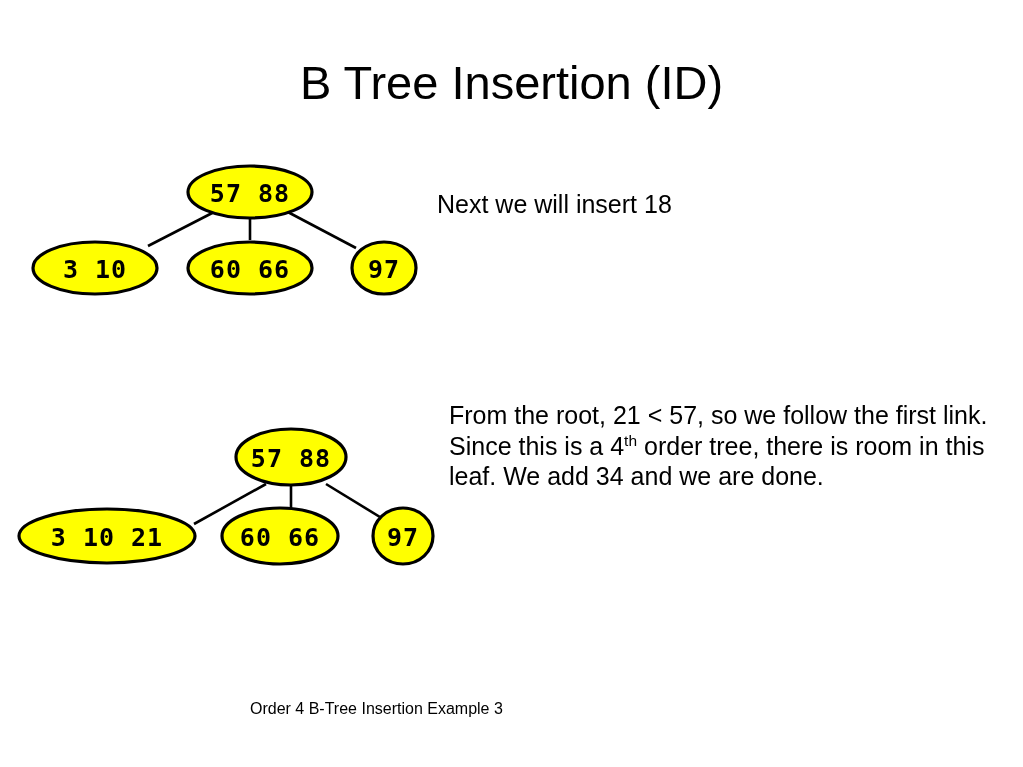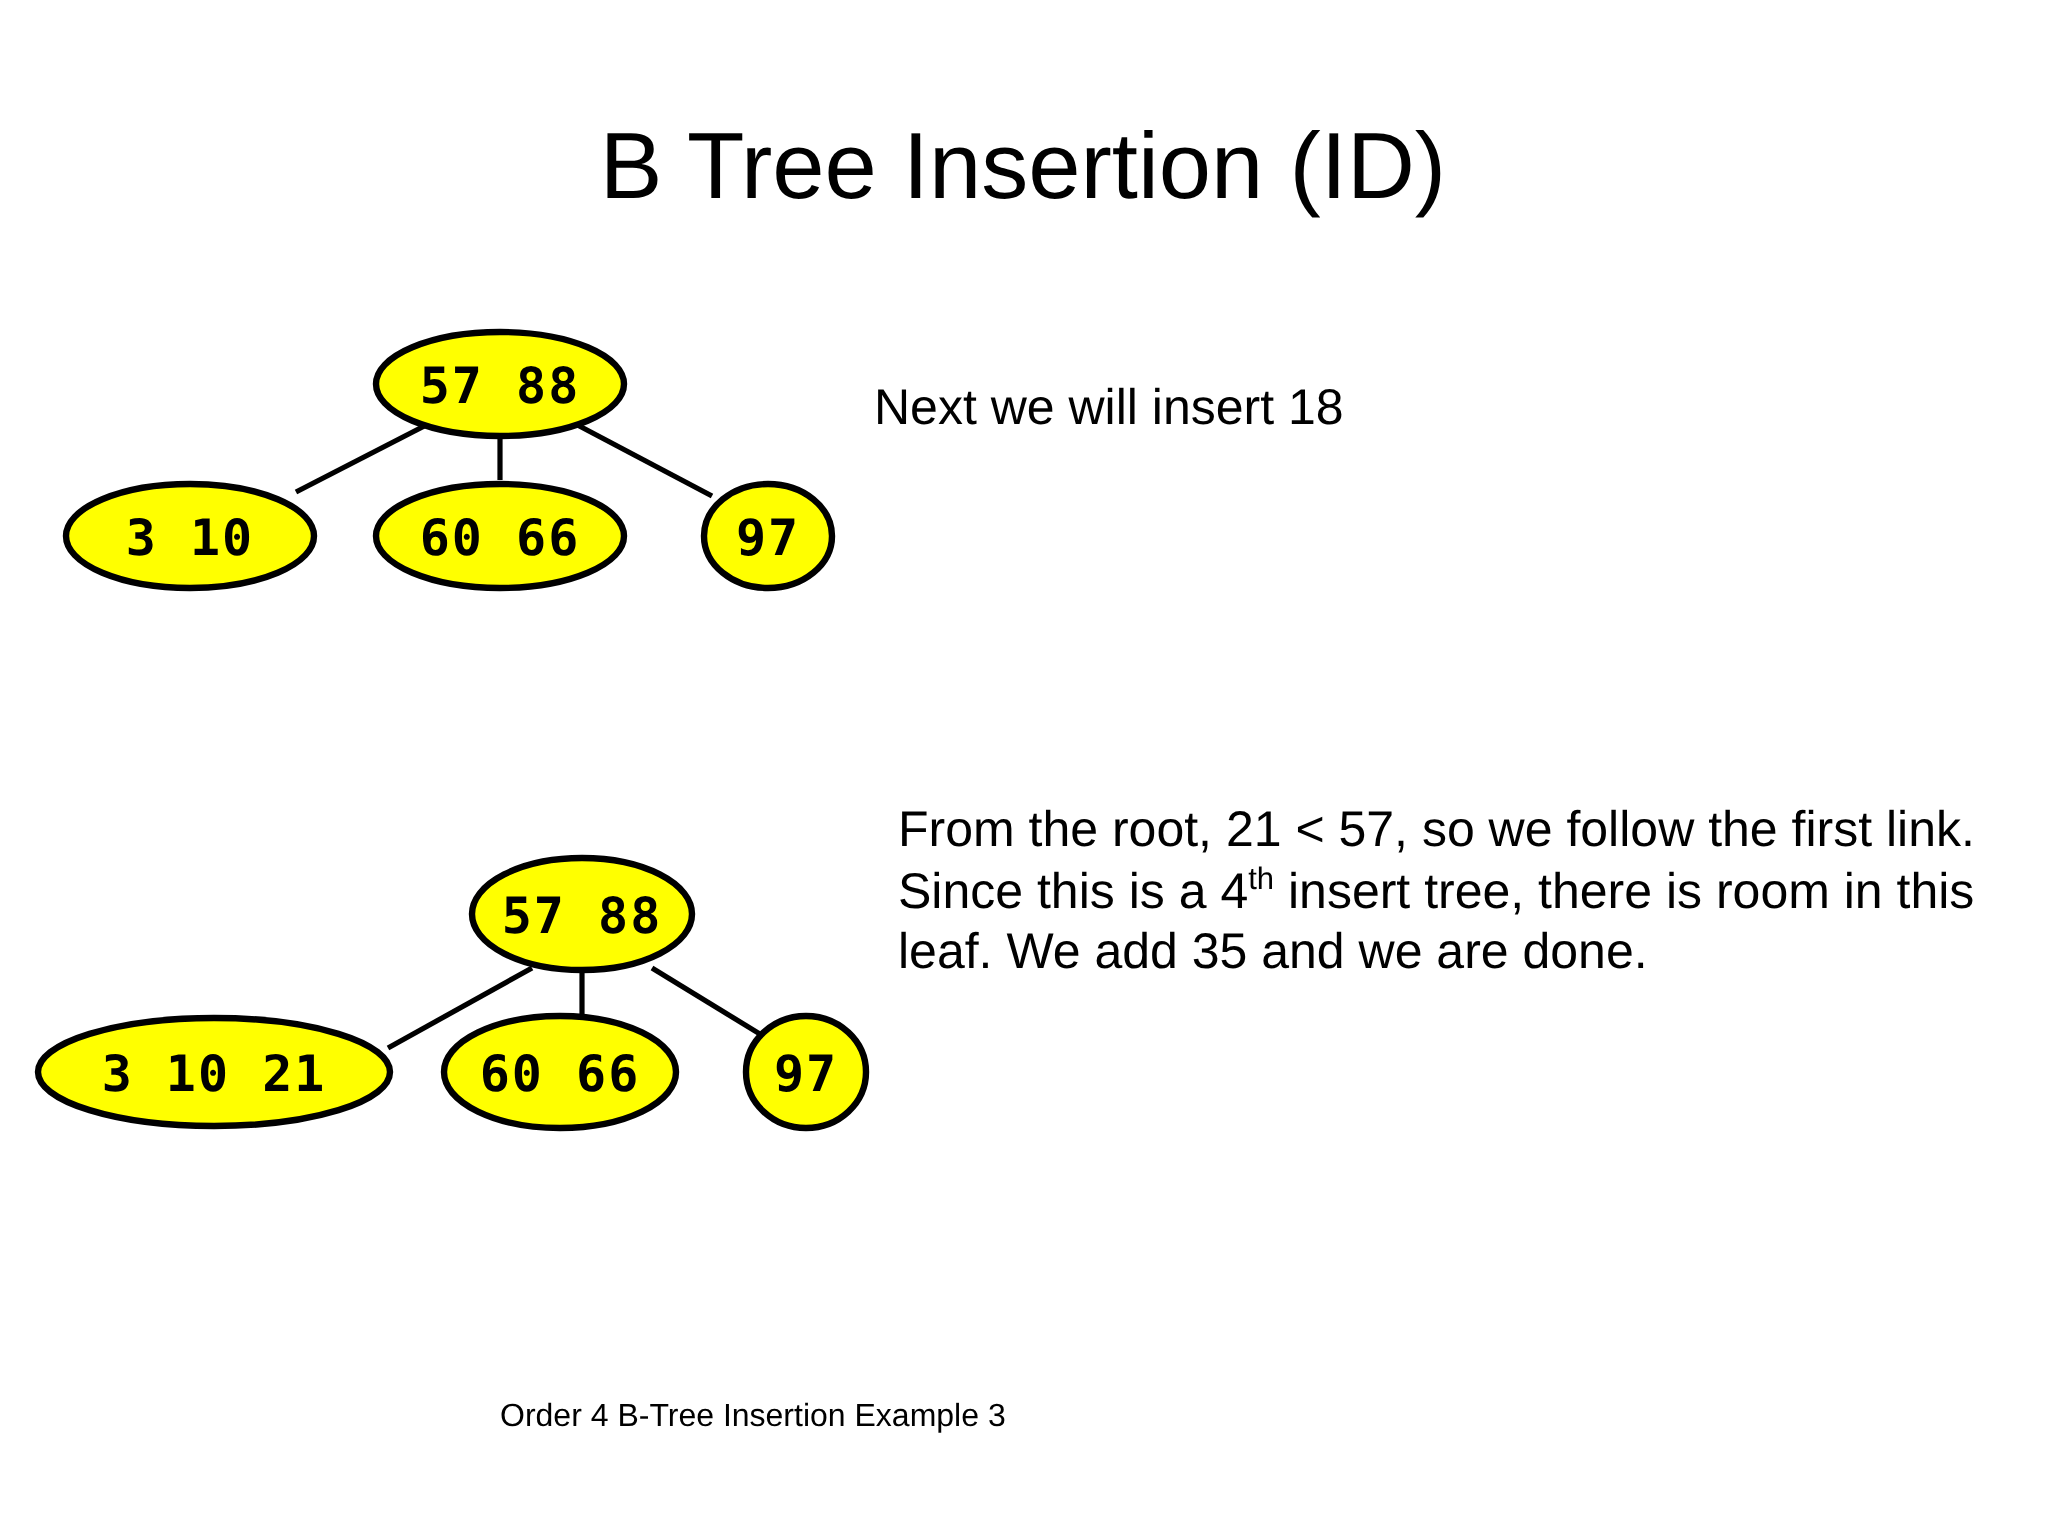--- a/index.html
+++ b/index.html
@@ -166,19 +166,19 @@
       <g>
         <ellipse class="node-ellipse" cx="395" cy="124" rx="30" ry="28"></ellipse>
         <text class="node-label" x="395" y="125" font-size="25">97</text>
       </g>
     </svg>
   </div>
 
   <div class="caption caption-2">
     <span>From the root, 21 &lt; 57, so we</span>
     <span>follow the first link. Since this is a</span>
-    <span>4</span><sup>th</sup><span> insert tree, there is room in this</span>
-    <span>leaf. We add 35 and we are done.</span>
+    <span>4</span><sup>th</sup><span> order tree, there is room in this</span>
+    <span>leaf. We add 34 and we are done.</span>
   </div>
 
   <div class="footer-note">Order 4 B-Tree Insertion Example 3</div>
 
 </div>
 
 </body></html>

